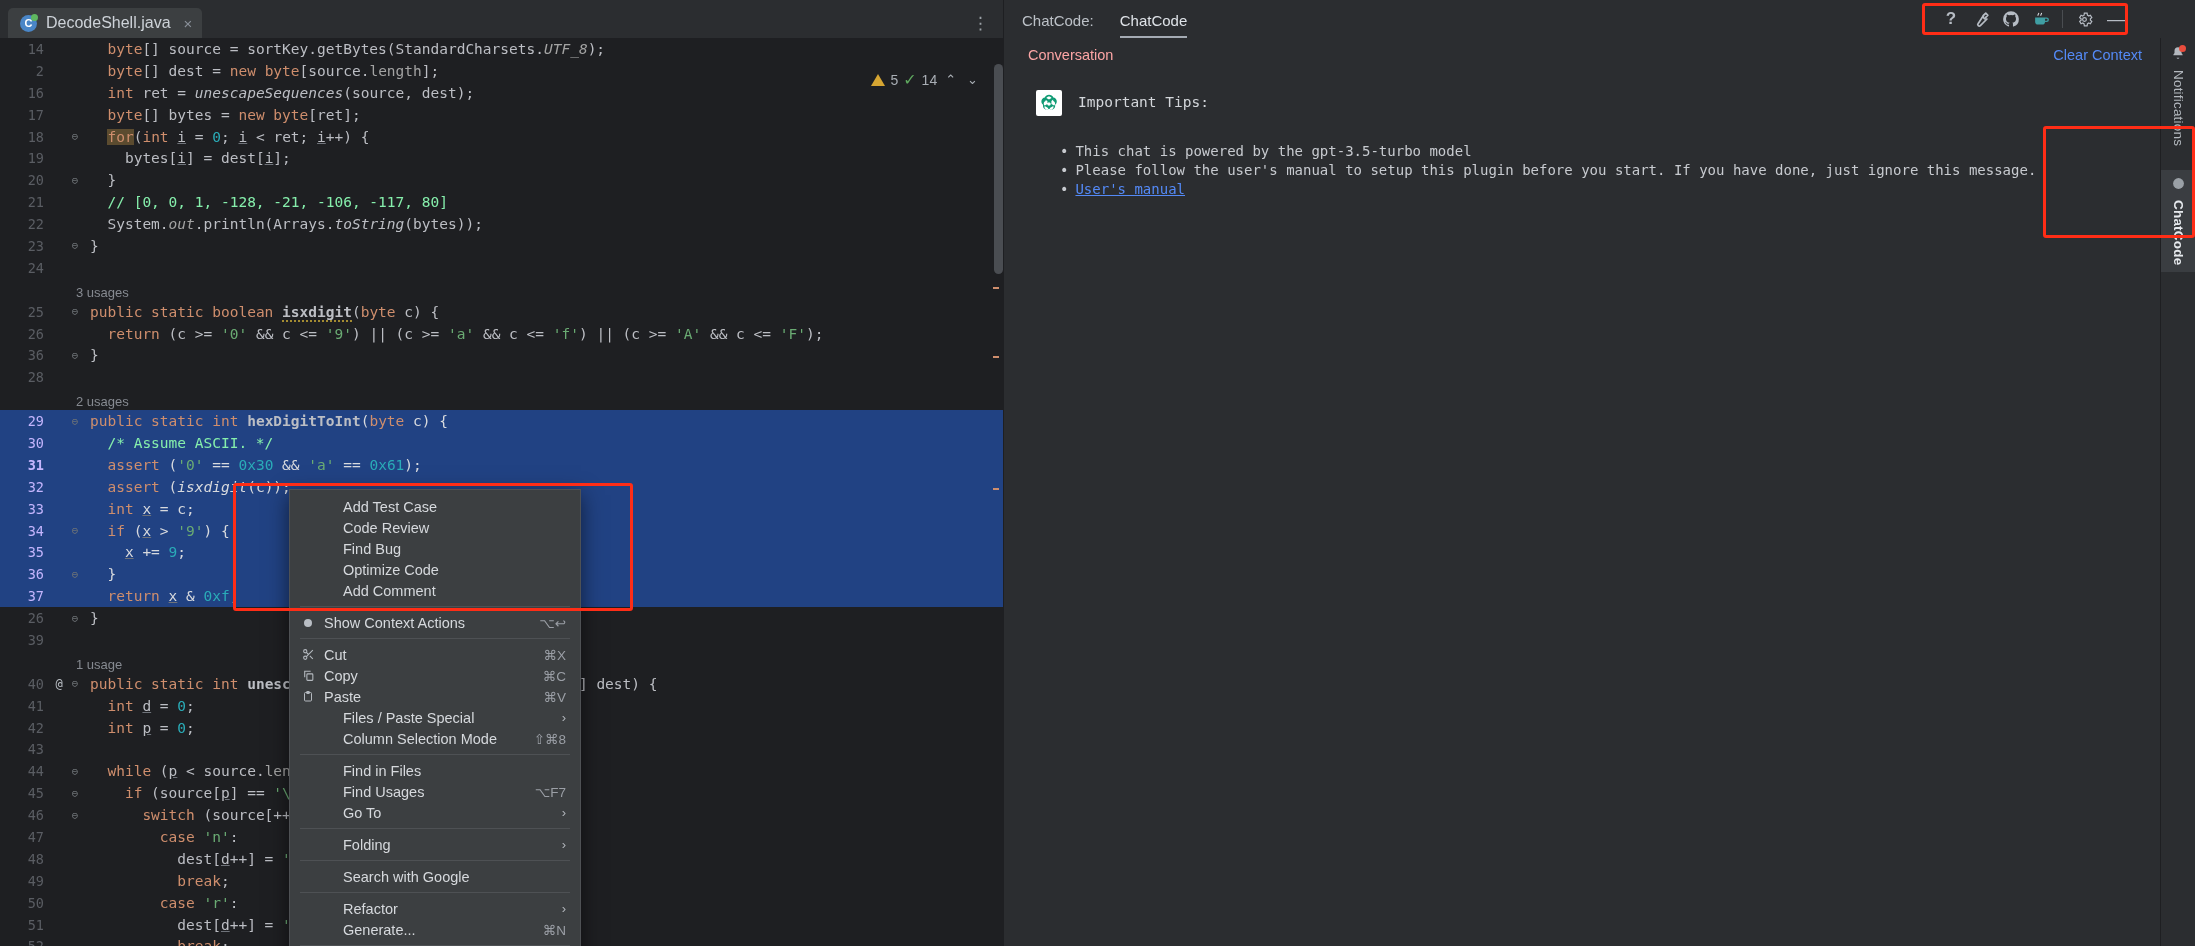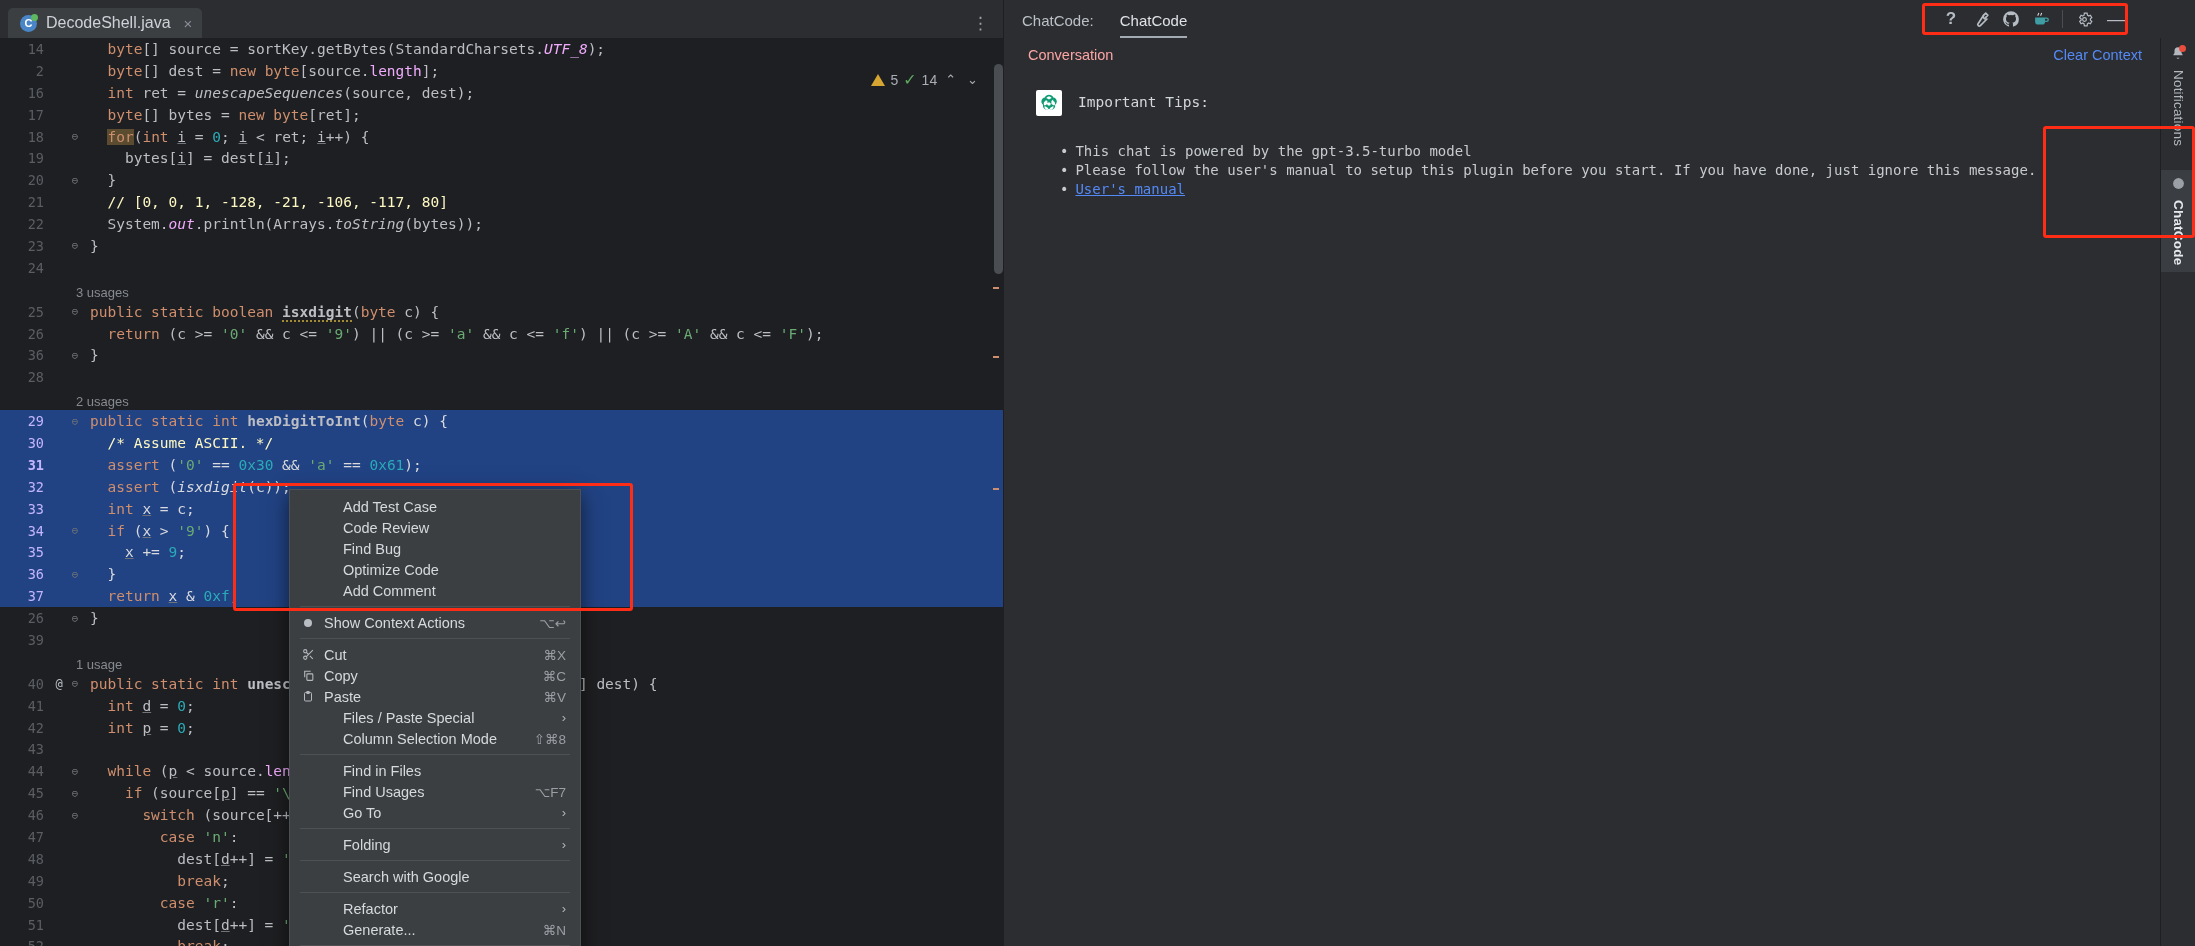--- a/index.html
+++ b/index.html
@@ -96,22 +96,22 @@
     padding-left: 76px; padding-bottom: 1px;
   }
   .sel { background: #214283; }
   .sel .num { color:#c4b5fd; }
   .sel .code { color: #d8dade; }
 
   
   .kw { color: #cf8e6d; }
   .str { color: #6aab73; }
   .num-lit { color: #2aacb8; }
-  .cmt { color: #fef9c3; }
-  .fld { color: #f0abfc; }
+  .cmt { color: #86efac; }
+  .fld { color: #a3a3a3; }
   .ita { font-style: italic; }
   .bold { font-weight: bold; color: #bcbec4;}
   .warn-u { border-bottom: 2px dotted #a38b32; }
   .var-u { text-decoration: underline; text-decoration-color:#6f737a; }
 
   .inspect {
     position: absolute; right: 22px; top: 32px;
     display: flex; align-items: center; gap: 5px;
     font-size: 14px; color: #a9aeb5;
   }

